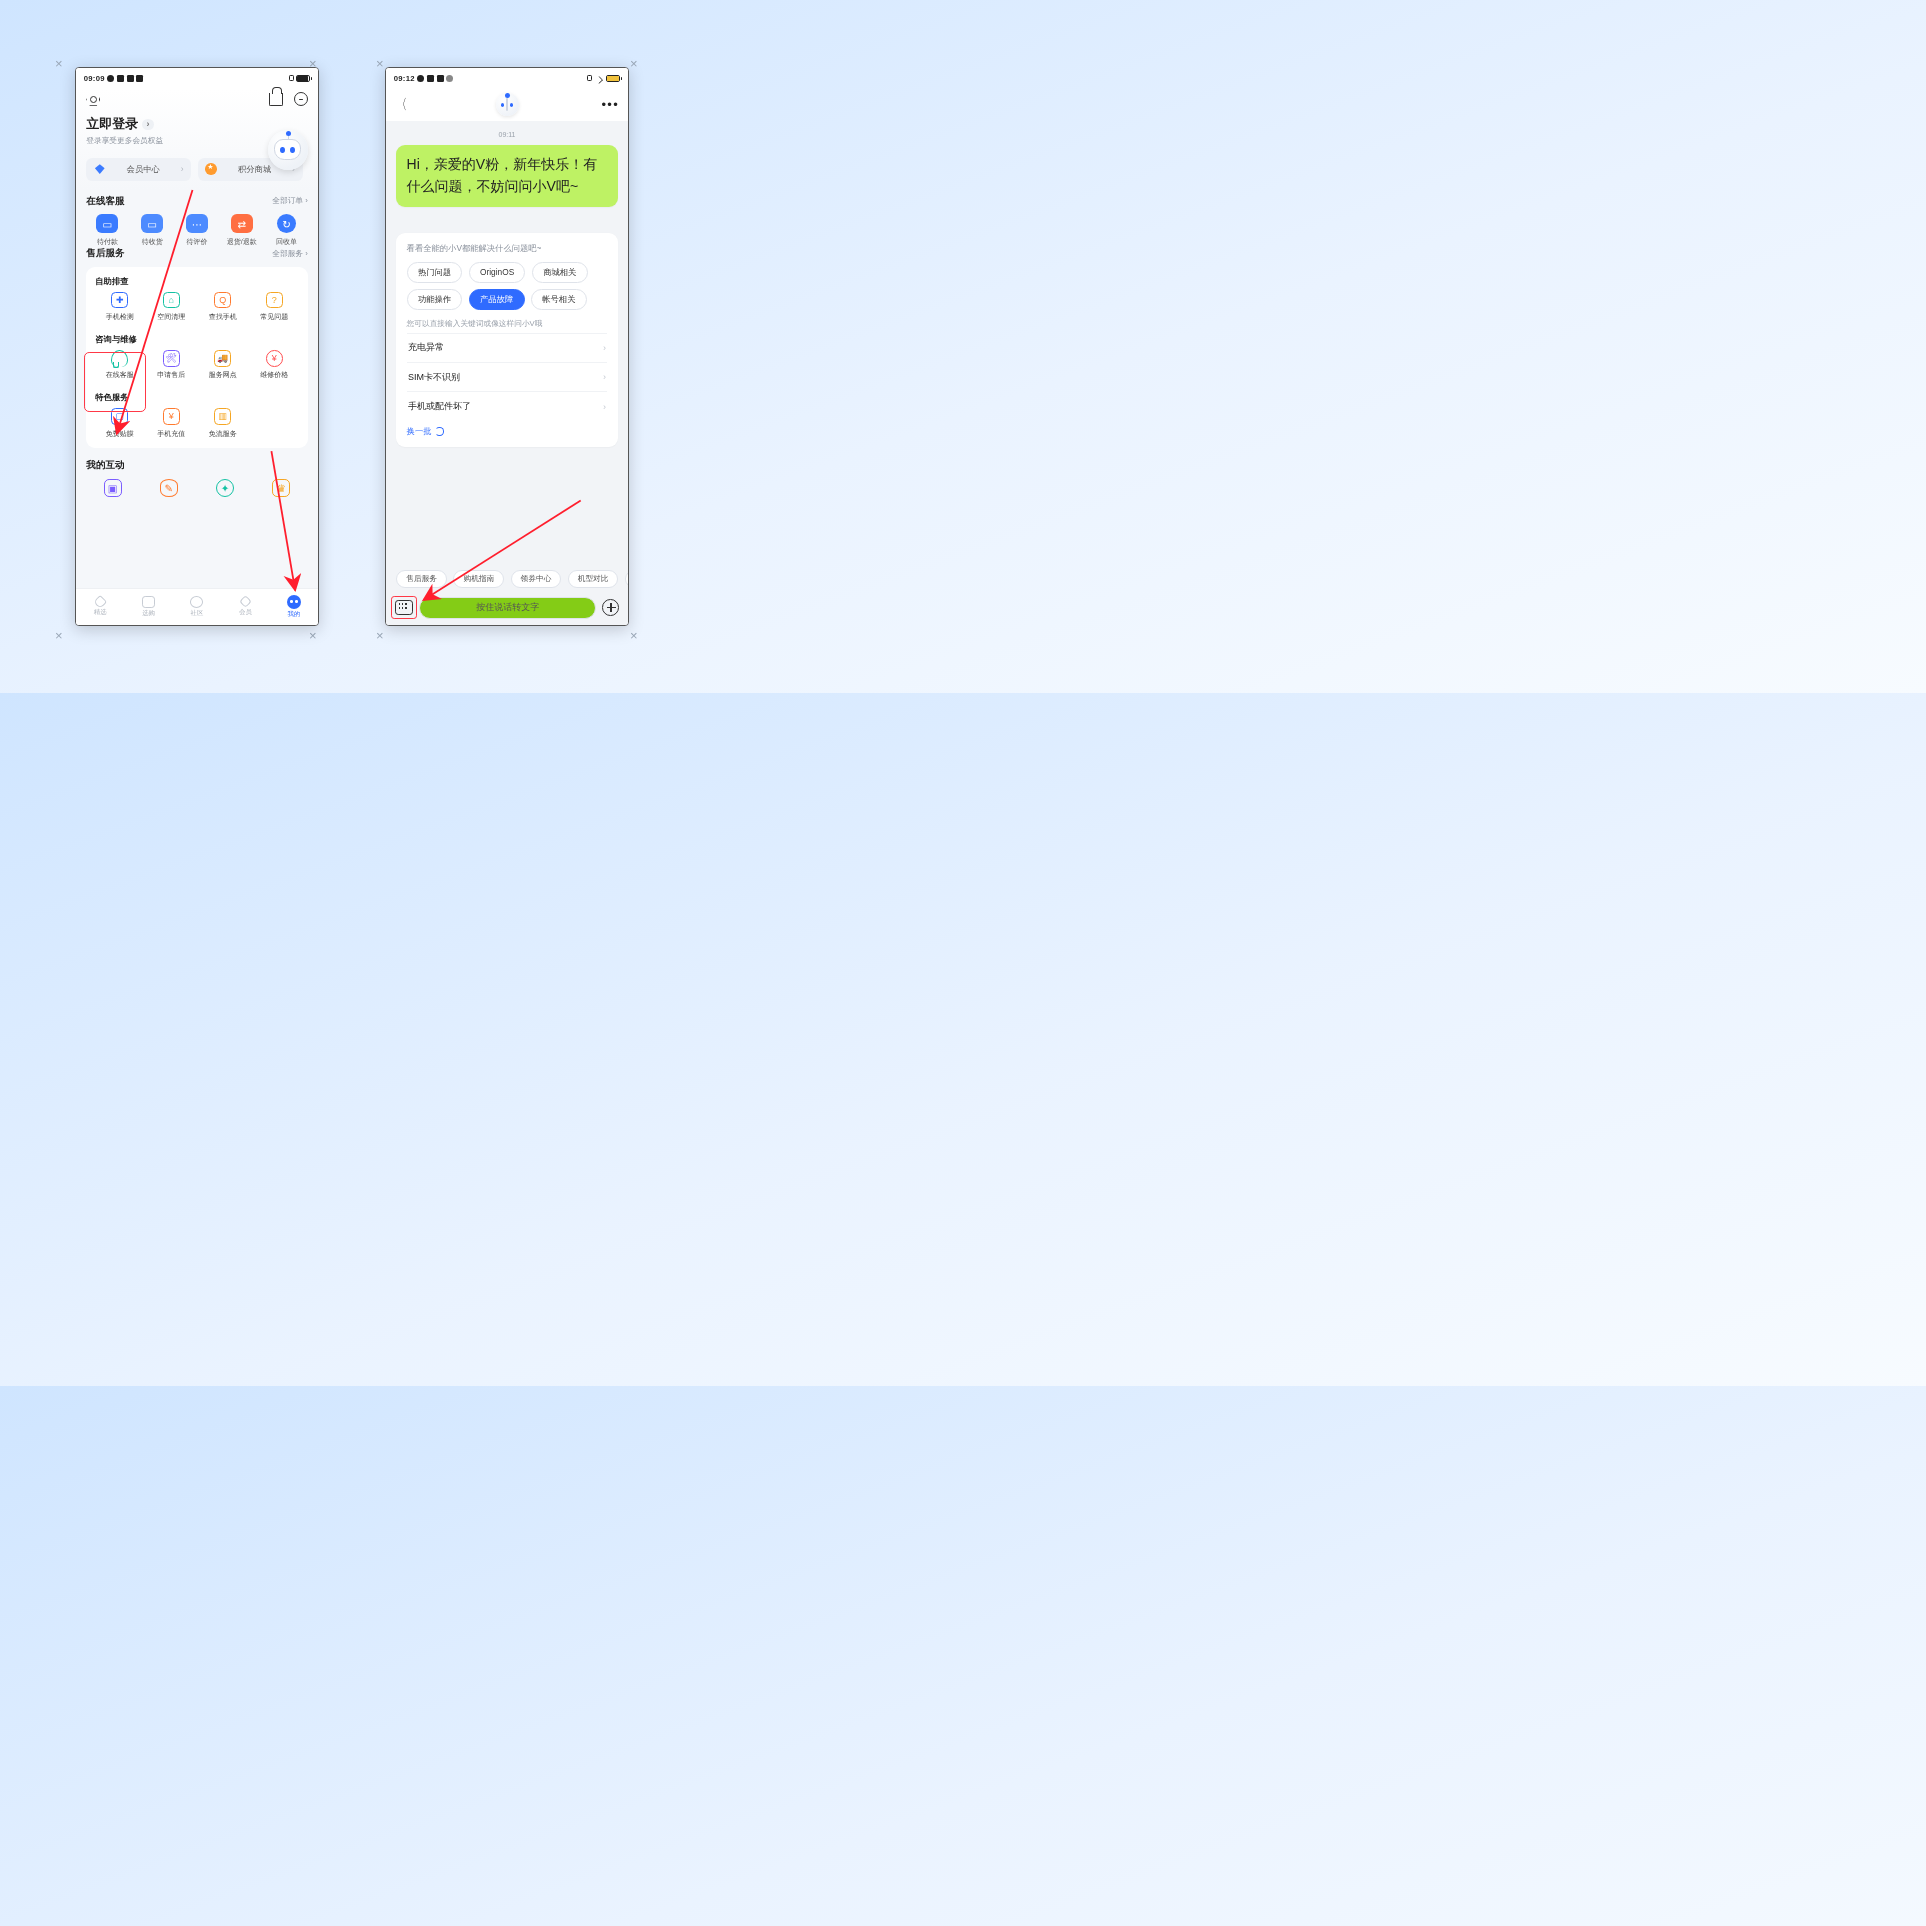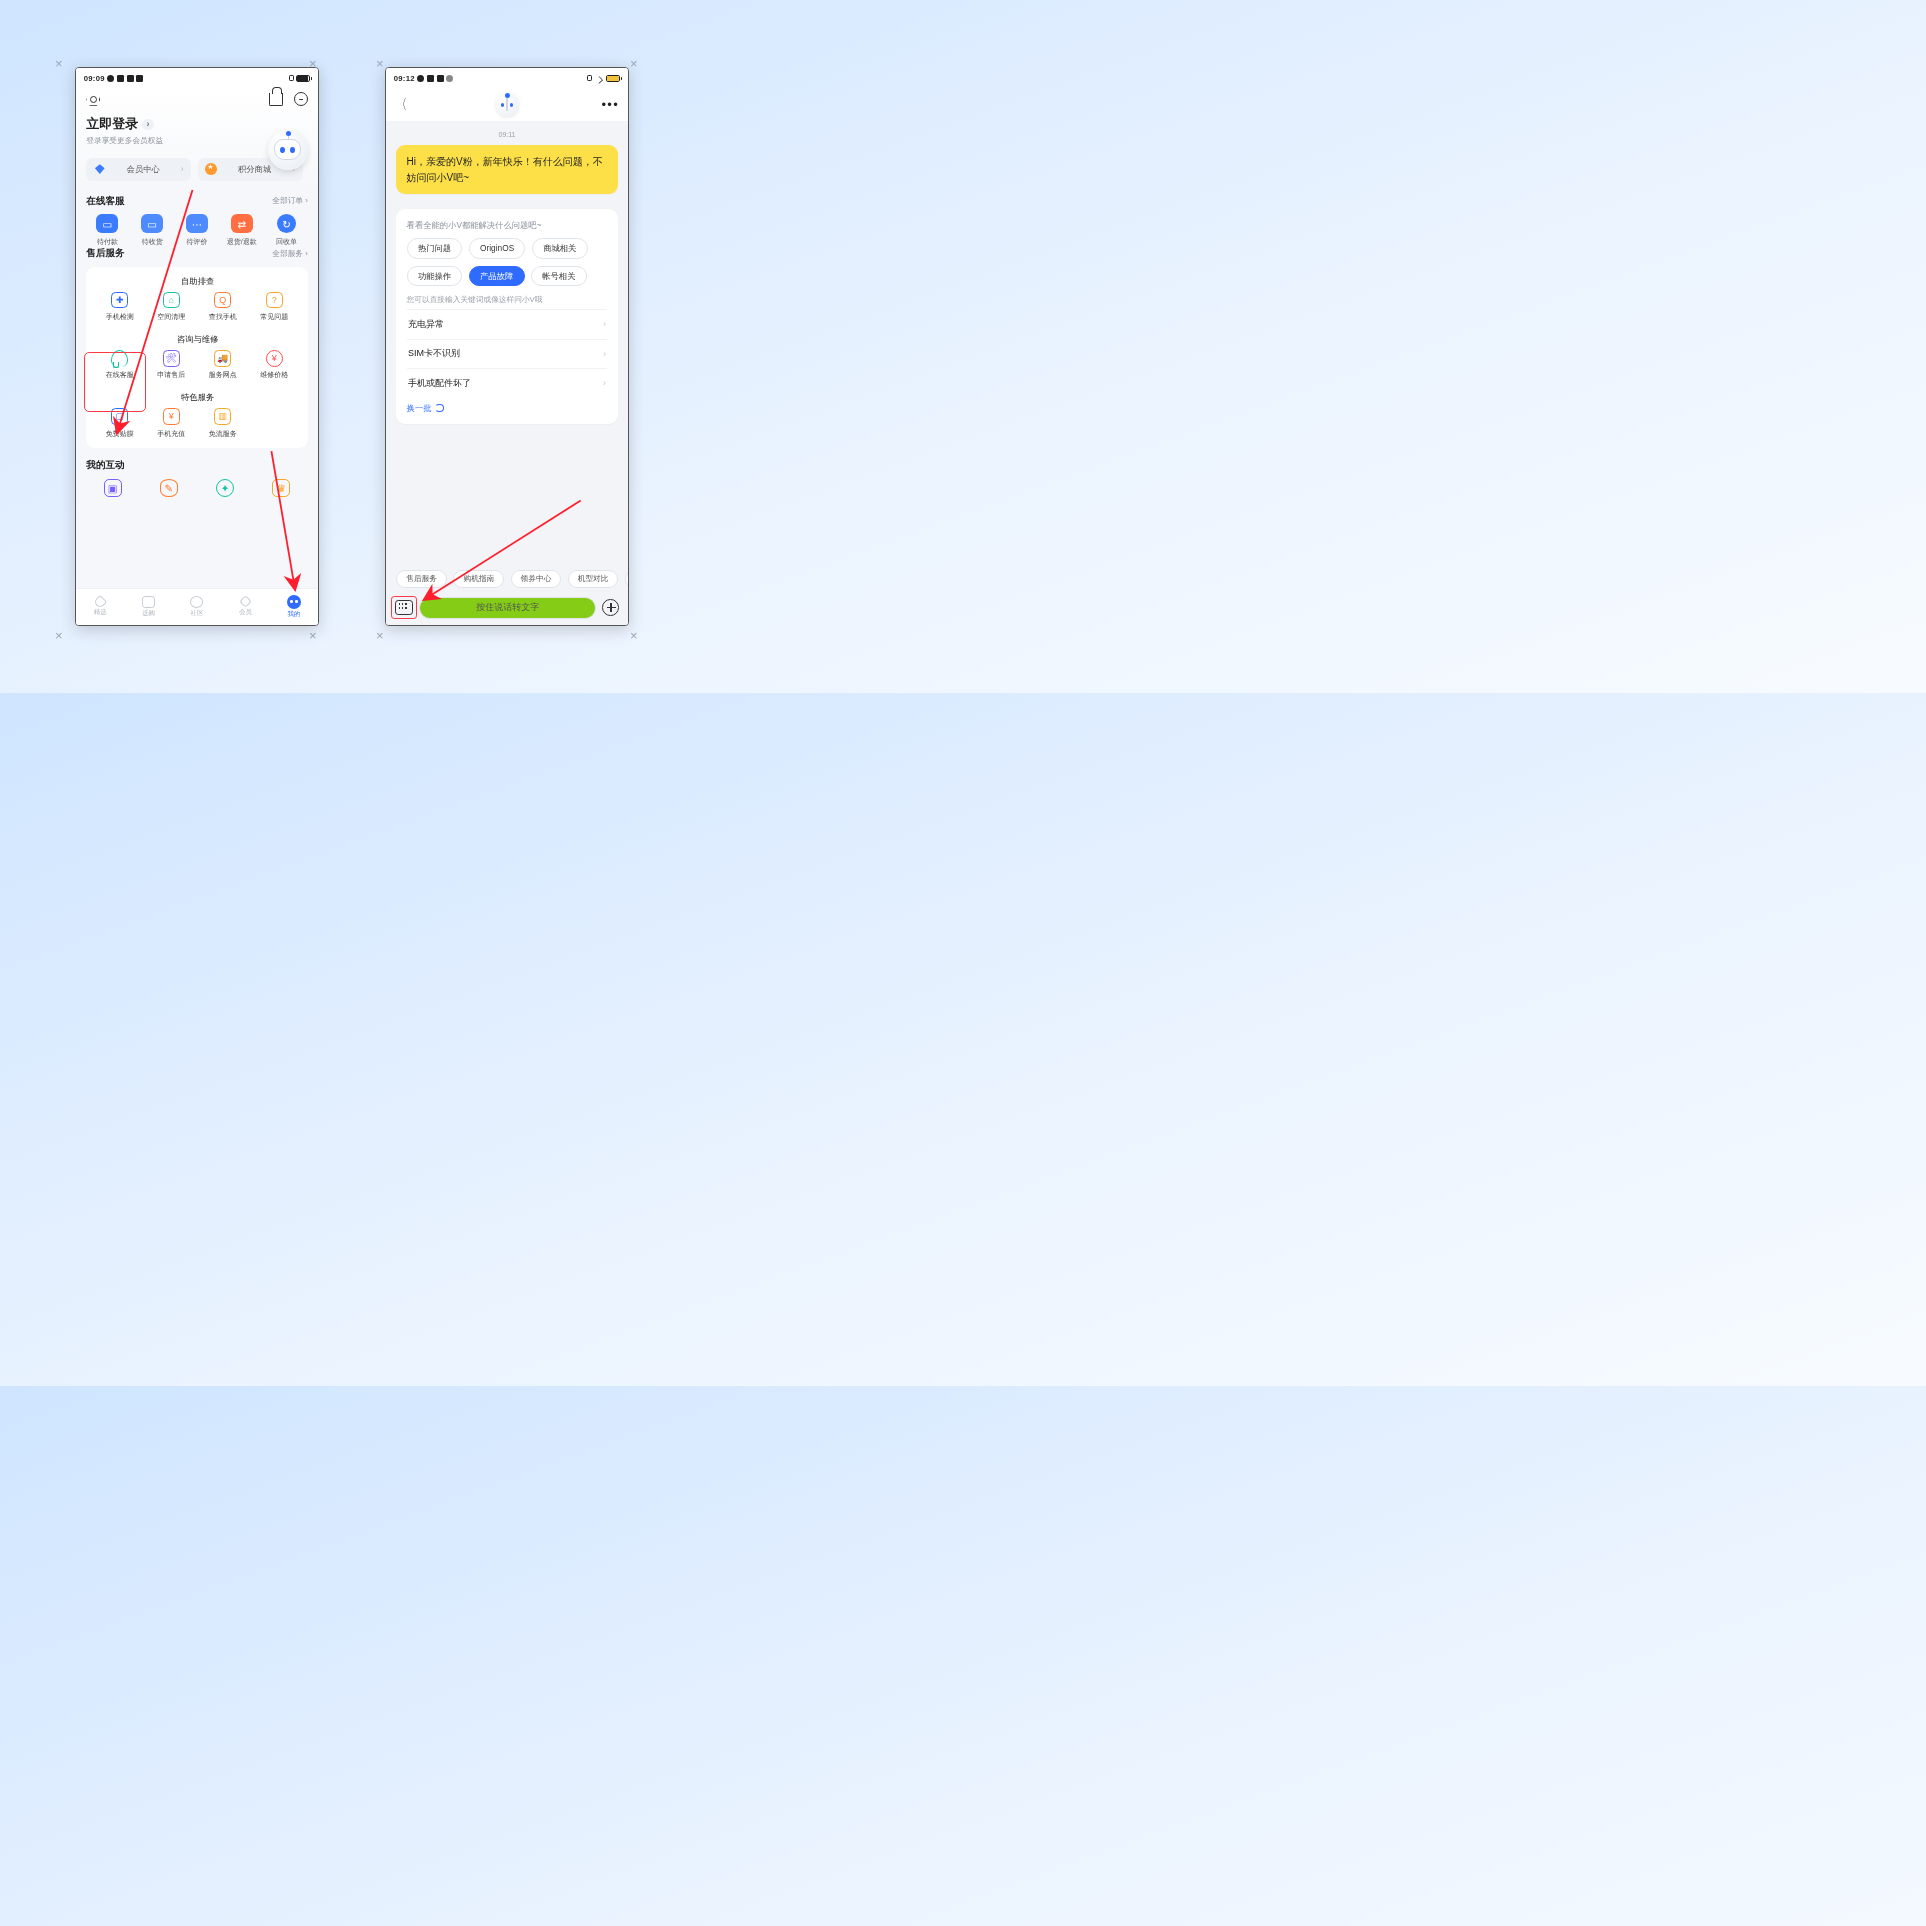--- a/index.html
+++ b/index.html
@@ -92,21 +92,21 @@
   .sec-more{font-size:7.7px;color:#8a919c;}
 
   .order-grid{display:grid;grid-template-columns:repeat(5,1fr);text-align:center;gap:2.6px;justify-items:center;}
   .oico{width:22px;height:19px;border-radius:5.8px;display:flex;align-items:center;justify-content:center;color:#fff;font-size:10.3px;}
   .og1{background:#3a7bff;} .og2{background:#4d8bff;} .og3{background:#4d8bff;}
   .og4{background:#ff6f42;} .og5{background:#3a7bff;border-radius:50%;width:19px;height:19px;}
   .order-grid span{font-size:7px;color:#555;margin-top:3.9px;display:block;}
   .ocell{display:flex;flex-direction:column;align-items:center;}
 
   .card{background:#fff;border-radius:9px;padding:7.7px 7.7px 9px 7.7px;margin-top:5.1px;}
-  .card h4{margin:1.3px 0 5.1px 1.3px;font-size:8.3px;font-weight:400;text-align:center;}
+  .card h4{margin:1.3px 0 5.1px 1.3px;font-size:8.3px;font-weight:700;}
   .svc-grid{display:grid;grid-template-columns:repeat(4,1fr);row-gap:9px;text-align:center;}
   .sv{display:flex;flex-direction:column;align-items:center;gap:3.9px;font-size:7px;color:#444;}
   .sv .sic{width:16.7px;height:16.7px;border:1.4px solid; border-radius:4.5px;display:flex;align-items:center;justify-content:center;font-size:9px;}
   .c-blue{color:#2f6bff;border-color:#2f6bff;}
   .c-teal{color:#13c2a3;border-color:#13c2a3;}
   .c-oran{color:#ff7a2e;border-color:#ff7a2e;}
   .c-amb {color:#f5a623;border-color:#f5a623;}
   .c-pur {color:#7a5cff;border-color:#7a5cff;}
   .c-red {color:#ff4d4f;border-color:#ff4d4f;}
   .sic.round{border-radius:50%;}
@@ -135,21 +135,21 @@
   .b-nav{height:32px;display:flex;align-items:center;justify-content:center;position:relative;background:#fff;}
   .b-nav .back{position:absolute;left:9px;font-size:14px;color:#222;transform:scaleX(.7);}
   .b-nav .more{position:absolute;right:9px;font-size:13px;letter-spacing:1.3px;color:#222;}
   .b-nav .ava{width:23px;height:23px;border-radius:50%;background:radial-gradient(circle at 35% 30%,#fff,#e9eef5);box-shadow:0 1.3px 3.9px rgba(0,0,0,.1);display:flex;align-items:center;justify-content:center;}
   .b-nav .ava .bot-face{width:16.7px;height:13px;border-width:1px;}
   .b-nav .ava .bot-face::before,.b-nav .ava .bot-face::after{width:3.2px;height:3.9px;top:3.9px;}
   .b-nav .ava .bot-face::before{left:3.2px;} .b-nav .ava .bot-face::after{right:3.2px;}
 
   .chat{flex:1;overflow:hidden;padding:6.4px 10.3px;}
   .tstamp{text-align:center;font-size:7px;color:#9aa1ab;margin:3.9px 0 7.7px;}
-  .bubble{background:#fde047;border-radius:9px;padding:9px 10.3px;font-size:10px;line-height:1.55;color:#222;margin-bottom:15px;box-shadow:0 0.6px 1.3px rgba(0,0,0,.03);}
+  .bubble{background:#bef264;border-radius:9px;padding:9px 10.3px;font-size:14px;line-height:1.55;color:#222;margin-bottom:26px;box-shadow:0 0.6px 1.3px rgba(0,0,0,.03);}
   .b-card{background:#fff;border-radius:9px;padding:10.3px;box-shadow:0 0.6px 1.3px rgba(0,0,0,.03);}
   .b-card .lead{font-size:8.3px;color:#8a919c;margin-bottom:7.7px;}
   .tag-wrap{display:flex;flex-wrap:wrap;gap:6.4px;margin-bottom:9px;}
   .tag{border:0.6px solid #dfe3ea;border-radius:11.6px;padding:3.9px 10.3px;font-size:8.3px;color:#333;background:#fff;}
   .tag.sel{background:#2f6bff;color:#fff;border-color:#2f6bff;}
   .hint{font-size:7.7px;color:#9aa1ab;margin:2.6px 0 3.9px;}
   .qrow{display:flex;justify-content:space-between;align-items:center;padding:7.7px 1.3px;font-size:9px;color:#222;border-top:0.6px solid #f0f2f5;}
   .qrow:first-of-type{border-top:none;}
   .qrow .chev{color:#c4c9d1;}
   .refresh{color:#2f6bff;font-size:8.3px;margin-top:5.1px;display:flex;align-items:center;gap:3.9px;}

